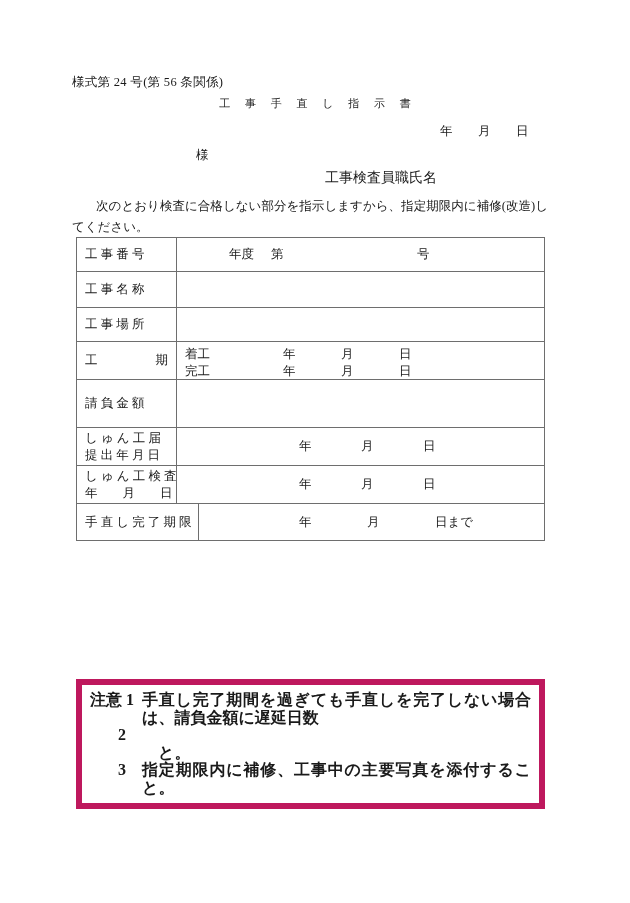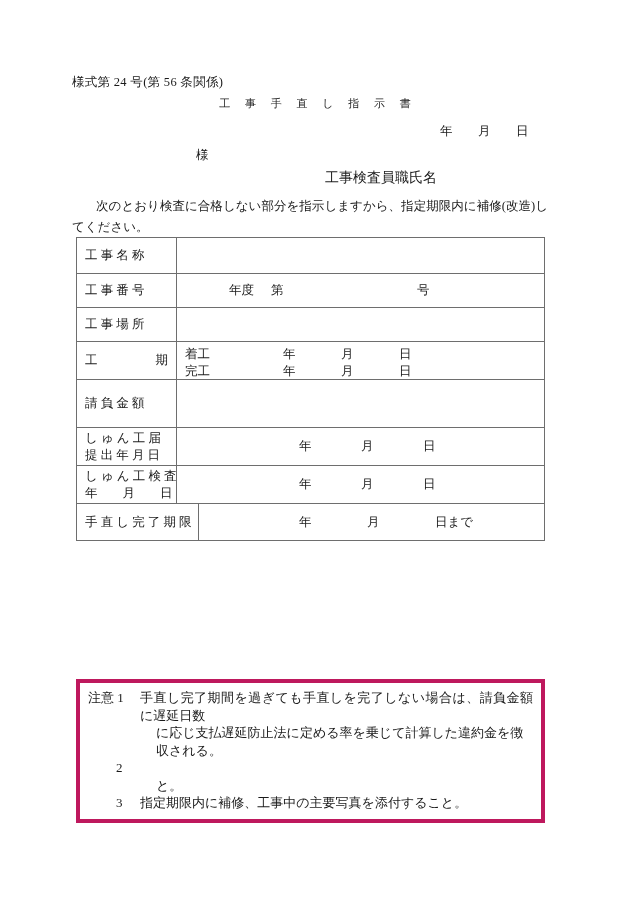--- a/index.html
+++ b/index.html
@@ -210,24 +210,25 @@
   .due-val .y { display: inline-block; width: 68px; }
   .due-val .m { display: inline-block; width: 68px; }
 
   
   .notes {
     position: absolute;
     left: 76px;
     top: 679px;
     width: 469px;
     box-sizing: border-box;
-    border: 4px solid #be185d;
+    border: 6px solid #be185d;
     padding: 6px 8px 7px 8px;
-    font-size: 13px;
+    font-size: 16px;
     line-height: 17.5px;
+    font-weight: bold;
   }
   .note-line {
     display: flex;
     align-items: flex-start;
   }
   .note-head {
     flex: 0 0 auto;
     white-space: nowrap;
   }
   .note-head.w-first { width: 52px; }
@@ -254,41 +255,41 @@
   </div>
 
   <div class="addressee">様</div>
 
   <div class="inspector">工事検査員職氏名</div>
 
   <div class="intro">次のとおり検査に合格しない部分を指示しますから、指定期限内に補修(改造)してください。</div>
 
   <div class="tbl">
 
-    <div class="row h-name">
-      <div class="lbl">
-        <div class="plain">工 事 名 称</div>
-      </div>
-      <div class="val">
-        <div class="val-center">
-            <span></span>
-          </div>
-      </div>
-    </div>
-
     <div class="row h-number">
       <div class="lbl">
         <div class="plain">工 事 番 号</div>
       </div>
       <div class="val">
         <div class="val-center">
           <div class="num-line">
             <span class="s1">年度</span><span class="s2">第</span><span>号</span>
           </div>
         </div>
+      </div>
+    </div>
+
+    <div class="row h-name">
+      <div class="lbl">
+        <div class="plain">工 事 名 称</div>
+      </div>
+      <div class="val">
+        <div class="val-center">
+            <span></span>
+          </div>
       </div>
     </div>
 
     <div class="row h-place">
       <div class="lbl">
         <div class="plain">工 事 場 所</div>
       </div>
       <div class="val">
         <div class="val-center">
             <span></span>
@@ -367,21 +368,20 @@
 
   <div class="notes">
 
     <div class="note-line">
       <div class="note-head w-first">
         <span>注意</span>
         <span>1</span>
       </div>
       <div class="note-body">手直し完了期間を過ぎても手直しを完了しない場合は、請負金額に遅延日数</div>
     </div>
-    <div class="note-cont">に応じ支払遅延防止法に定める率を乗じて計算した違約金を徴収される。</div>
 
     <div class="note-line">
       <div class="note-head w-rest">
         <span>2</span>
       </div>
     </div>
     <div class="note-cont">と。</div>
 
     <div class="note-line">
       <div class="note-head w-rest">

